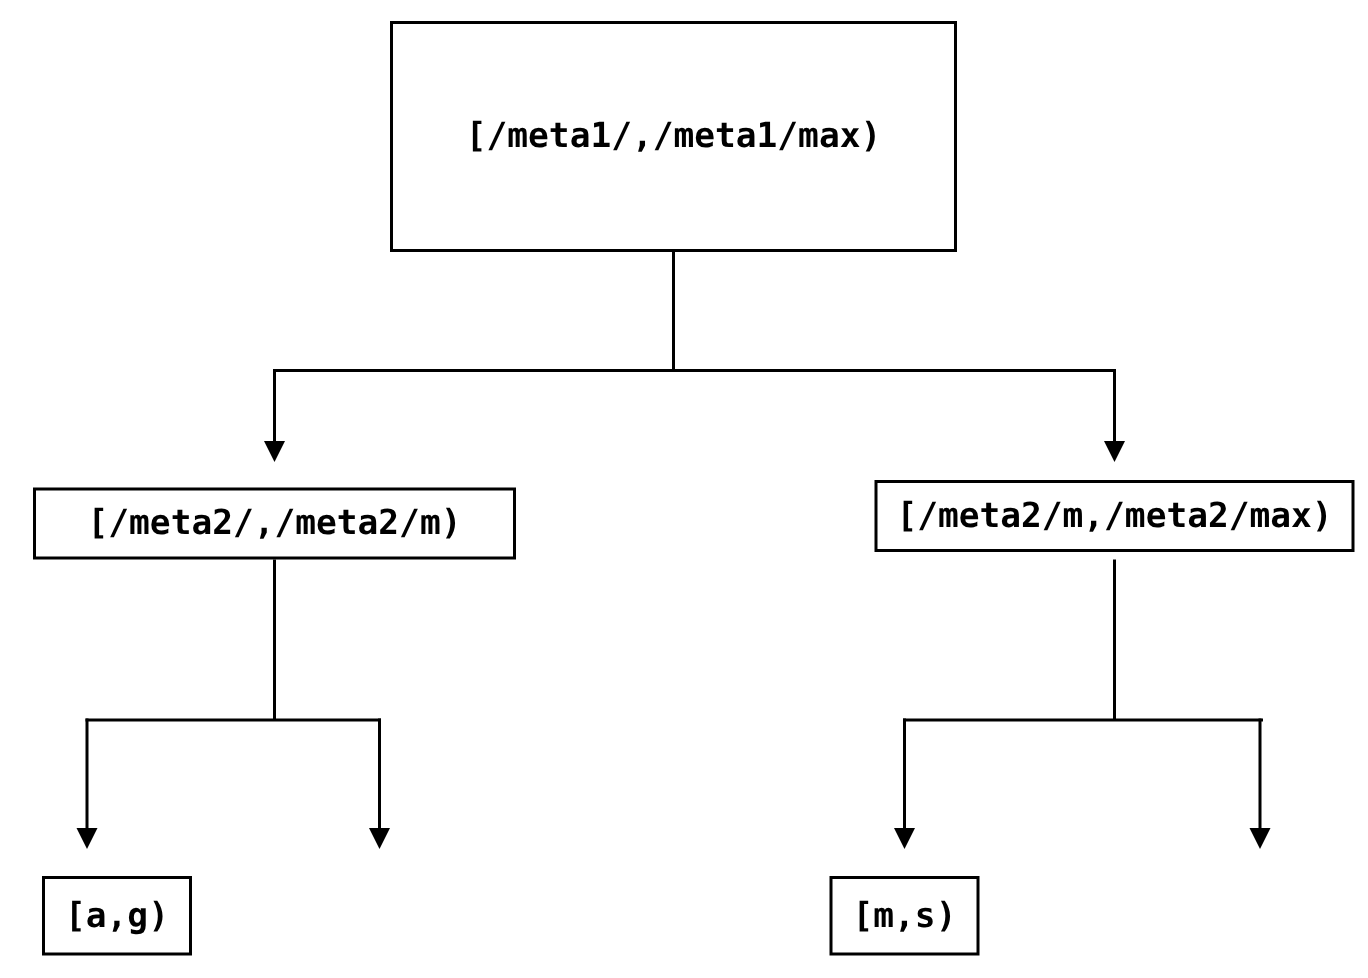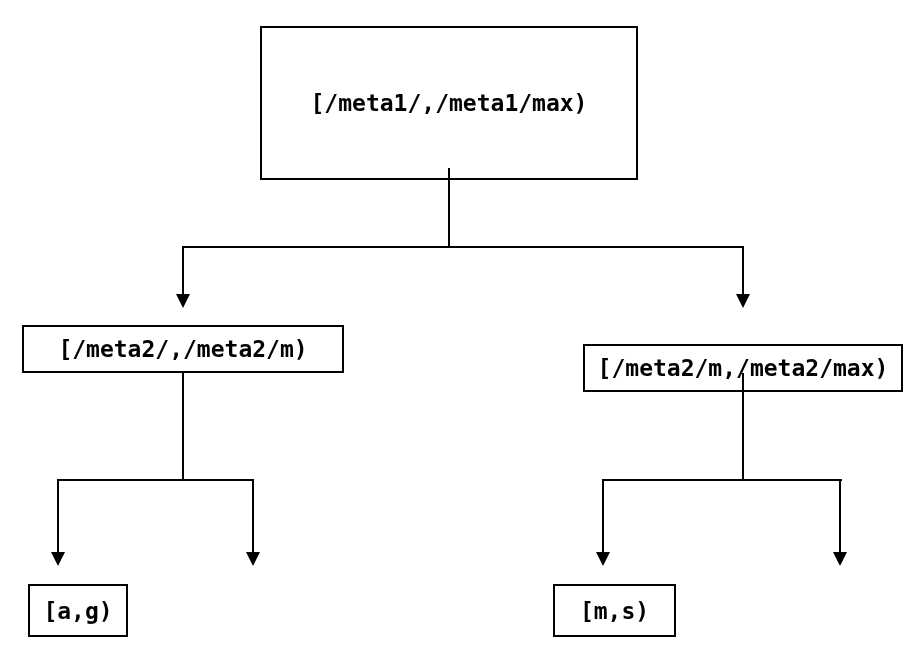--- a/index.html
+++ b/index.html
@@ -28,26 +28,26 @@
   .arrow {
     position: absolute;
     width: 0;
     height: 0;
     border-left: 7px solid transparent;
     border-right: 7px solid transparent;
     border-top: 14px solid #000000;
   }
 
   
-  #node-root        { left: 260px; top: 14px;  width: 378px; height: 154px; margin-top: 12px; }
+  #node-root        { left: 260px; top: 14px;  width: 378px; height: 154px; }
   #node-l2-left     { left: 22px;  top: 325px; width: 322px; height: 48px; }
-  #node-l2-right    { left: 583px; top: 344px; width: 320px; height: 48px; }
+  #node-l2-right    { left: 583px; top: 320px; width: 320px; height: 48px; }
   #node-leaf-ag     { left: 8px;   top: 584px; width: 100px; height: 53px; margin-left: 20px; }
   #node-leaf-gm     { left: 203px; top: 584px; width: 100px; height: 53px; }
-  #node-leaf-ms     { left: 553px; top: 584px; width: 123px; height: 53px; }
+  #node-leaf-ms     { left: 553px; top: 584px; width: 100px; height: 53px; }
   #node-leaf-smax   { left: 777px; top: 584px; width: 126px; height: 53px; }
 
   
   #c-root-stem   { left: 448px; top: 168px; width: 2px;   height: 78px; }
   #c-top-bar     { left: 182px; top: 246px; width: 562px; height: 2px; }
   #c-top-drop-l  { left: 182px; top: 246px; width: 2px;   height: 48px; }
   #c-top-drop-r  { left: 742px; top: 246px; width: 2px;   height: 48px; }
   #c-top-arrow-l { left: 176px; top: 294px; }
   #c-top-arrow-r { left: 736px; top: 294px; }
 

